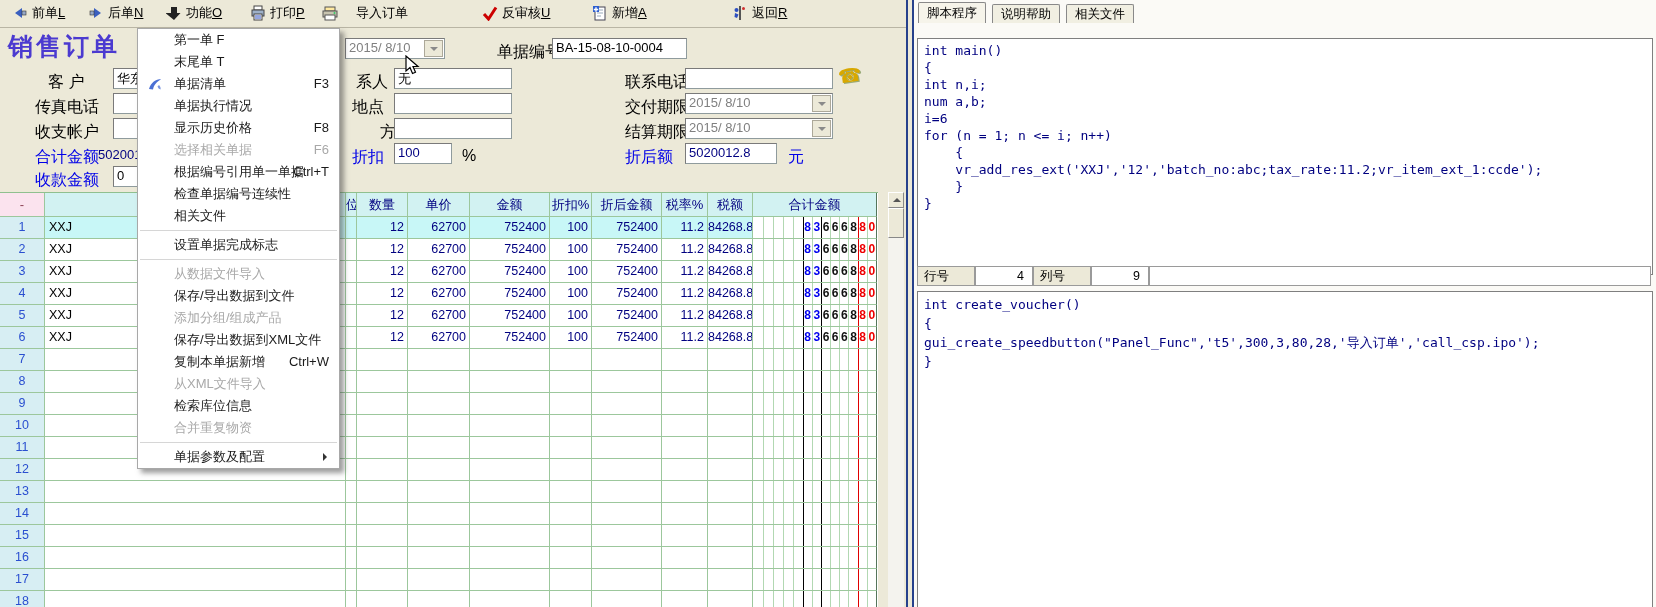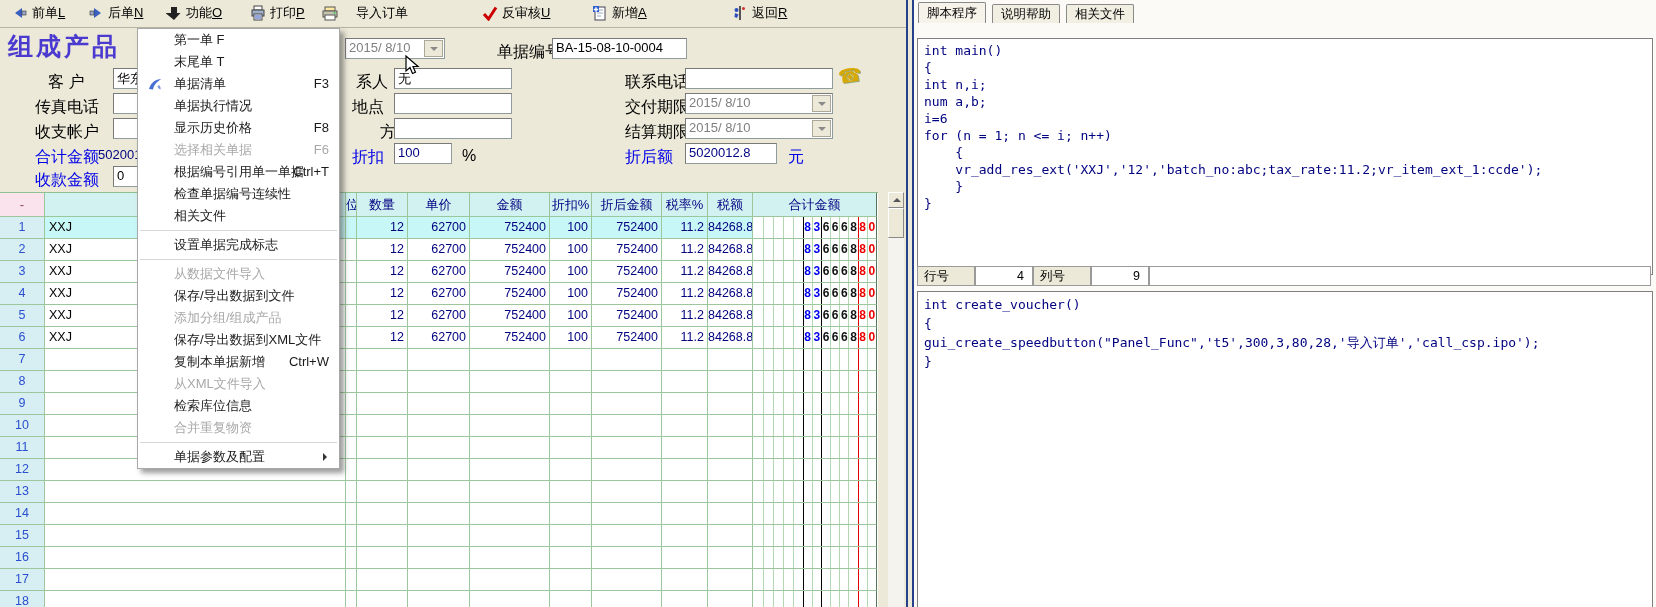--- a/index.html
+++ b/index.html
@@ -149,21 +149,21 @@
         <span class="ticon"><svg width="16" height="16">
             <rect x="7" y="1" width="2" height="14" fill="#555"></rect>
             <circle cx="4.5" cy="5" r="2" fill="#2d4fc0"></circle>
             <path d="M3 8 L6.5 9.5 L5 13 L2.5 12 Z" fill="#2d4fc0"></path>
             <circle cx="11.5" cy="3.5" r="1.5" fill="#d03030"></circle>
           </svg></span>
         <span>返回<u>R</u></span>
       </div>
     </div>
 
-  <div id="doc-title">组成产品</div>
+  <div id="doc-title">销售订单</div>
 
   <div class="tb gray" style="left:345px;top:38px;width:100px;height:21px;">
     <span>2015/ 8/10</span>
     <span class="combo-btn"></span>
   </div>
   <div class="lbl" style="left:497px;top:42px;">单据编号</div>
   <div class="tb" style="left:552px;top:38px;width:135px;height:21px;">BA-15-08-10-0004</div>
 
   <div class="lbl" style="left:48px;top:72px;">客 户</div>
   <div class="tb" style="left:113px;top:68px;width:225px;height:21px;">华东拓</div>

